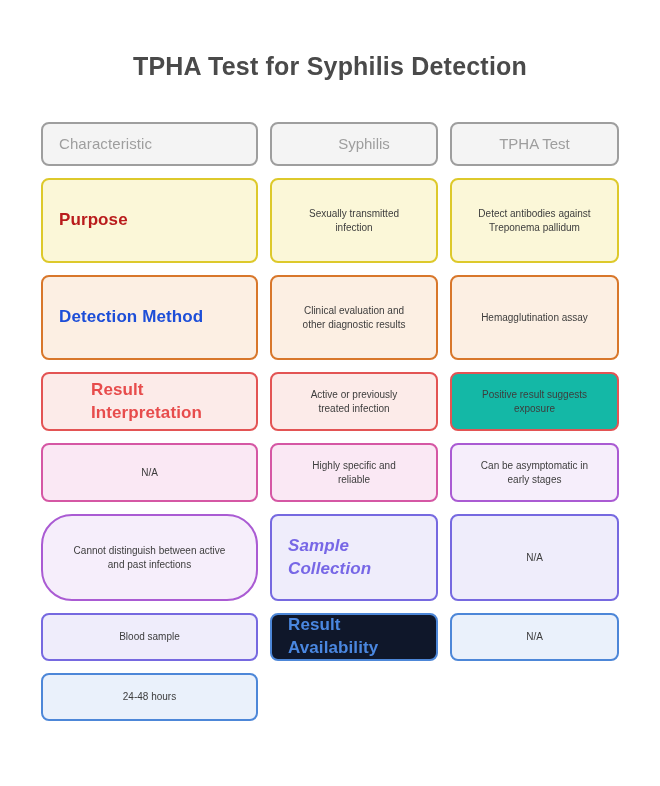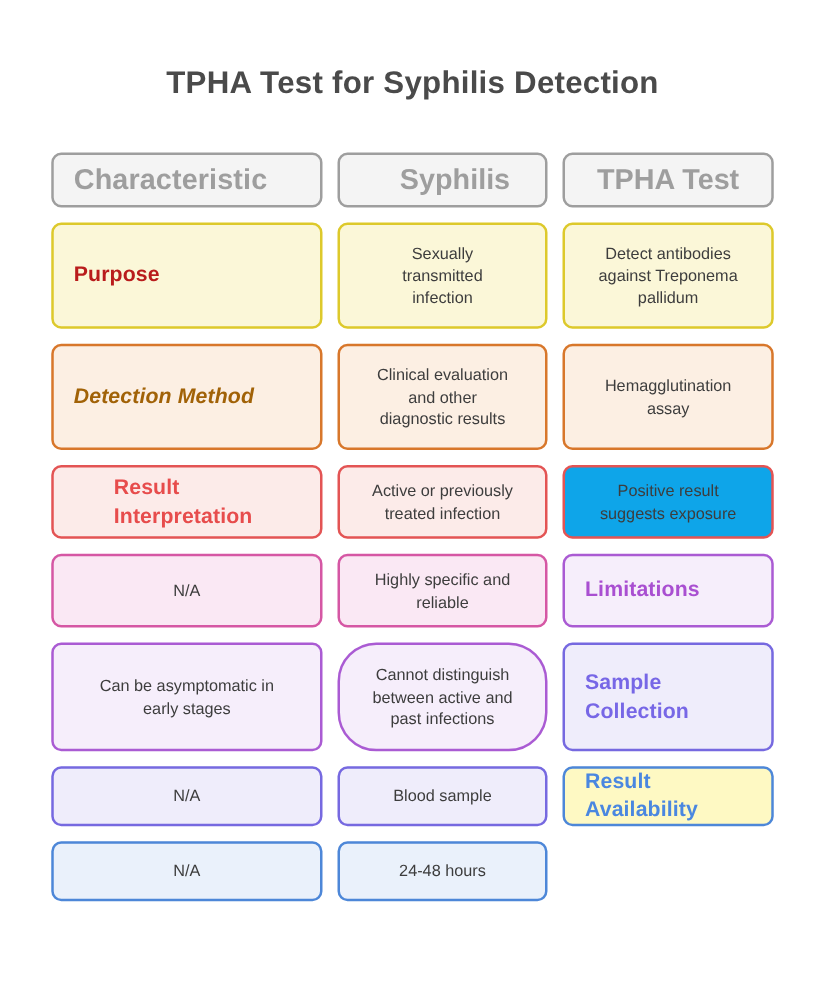--- a/index.html
+++ b/index.html
@@ -30,71 +30,70 @@
   }
   .cell {
     box-sizing:border-box;
     border:2px solid #cccccc;
     border-radius:8px;
     background:#ffffff;
     display:flex;
     align-items:center;
     justify-content:center;
     text-align:center;
-    font-size:13px;
+    font-size:10px;
     line-height:1.35;
     padding:2px 24px;
   }
   .cell.label {
     justify-content:flex-start;
     text-align:left;
     font-size:17px;
     font-weight:bold;
     padding:2px 8px 2px 16px;
     letter-spacing:0.1px;
   }
   .cell.header-cell {
-    font-size:23px;
-    font-weight:bold;
+    font-size:15px;
+    font-weight:normal;
   }
 </style>
 </head>
 <body>
 
 <div class="canvas">
 
   <h1 class="title" style="color: rgb(74, 74, 74);">TPHA Test for Syphilis Detection</h1>
 
   <div class="grid" style="color: rgb(61, 61, 61);">
 
     <div class="cell label header-cell" style="color: rgb(158, 158, 158); border-color: rgb(158, 158, 158); background-color: rgb(244, 244, 244);">Characteristic</div>
     <div class="cell header-cell" style="color: rgb(158, 158, 158); border-color: rgb(158, 158, 158); background-color: rgb(244, 244, 244); padding-left: 44px;">Syphilis</div>
     <div class="cell header-cell" style="color: rgb(158, 158, 158); border-color: rgb(158, 158, 158); background-color: rgb(244, 244, 244);">TPHA Test</div>
 
     <div class="cell label" style="color: #b91c1c; border-color: rgb(221, 201, 43); background-color: rgb(251, 247, 216);">Purpose</div>
     <div class="cell" style="border-color: rgb(221, 201, 43); background-color: rgb(251, 247, 216);">Sexually transmitted infection</div>
     <div class="cell" style="border-color: rgb(221, 201, 43); background-color: rgb(251, 247, 216);">Detect antibodies against Treponema pallidum</div>
 
-    <div class="cell label" style="color: #a16207; border-color: rgb(216, 119, 43); background-color: rgb(252, 239, 227); font-style: italic;">Detection Method</div>
+    <div class="cell label" style="color: #1d4ed8; border-color: rgb(216, 119, 43); background-color: rgb(252, 239, 227);">Detection Method</div>
     <div class="cell" style="border-color: rgb(216, 119, 43); background-color: rgb(252, 239, 227);">Clinical evaluation and other diagnostic results</div>
     <div class="cell" style="border-color: rgb(216, 119, 43); background-color: rgb(252, 239, 227);">Hemagglutination assay</div>
 
     <div class="cell label" style="color: rgb(231, 76, 76); border-color: rgb(227, 84, 84); background-color: rgb(252, 235, 233); padding-left: 48px;">Result Interpretation</div>
     <div class="cell" style="border-color: rgb(227, 84, 84); background-color: rgb(252, 235, 233);">Active or previously treated infection</div>
-    <div class="cell" style="border-color: rgb(227, 84, 84); background-color: #0ea5e9;">Positive result suggests exposure</div>
+    <div class="cell" style="border-color: rgb(227, 84, 84); background-color: #14b8a6;">Positive result suggests exposure</div>
 
     <div class="cell" style="border-color: rgb(213, 87, 164); background-color: rgb(250, 232, 244);">N/A</div>
     <div class="cell" style="border-color: rgb(213, 87, 164); background-color: rgb(250, 232, 244);">Highly specific and reliable</div>
 
-    <div class="cell label" style="color: rgb(169, 79, 209); border-color: rgb(170, 91, 211); background-color: rgb(246, 238, 251);">Limitations</div>
     <div class="cell" style="border-color: rgb(170, 91, 211); background-color: rgb(246, 238, 251);">Can be asymptomatic in early stages</div>
     <div class="cell" style="border-color: rgb(170, 91, 211); background-color: rgb(246, 238, 251); border-radius: 31px;">Cannot distinguish between active and past infections</div>
 
-    <div class="cell label" style="color: rgb(119, 103, 230); border-color: rgb(118, 105, 224); background-color: rgb(239, 237, 251);">Sample Collection</div>
+    <div class="cell label" style="color: rgb(119, 103, 230); border-color: rgb(118, 105, 224); background-color: rgb(239, 237, 251); font-style: italic;">Sample Collection</div>
     <div class="cell" style="border-color: rgb(118, 105, 224); background-color: rgb(239, 237, 251);">N/A</div>
     <div class="cell" style="border-color: rgb(118, 105, 224); background-color: rgb(239, 237, 251);">Blood sample</div>
 
-    <div class="cell label" style="color: rgb(74, 135, 224); border-color: rgb(77, 135, 216); background-color: #fef9c3;">Result Availability</div>
+    <div class="cell label" style="color: rgb(74, 135, 224); border-color: rgb(77, 135, 216); background-color: #0f172a;">Result Availability</div>
     <div class="cell" style="border-color: rgb(77, 135, 216); background-color: rgb(234, 241, 251);">N/A</div>
     <div class="cell" style="border-color: rgb(77, 135, 216); background-color: rgb(234, 241, 251);">24-48 hours</div>
 
   </div>
 </div>
 
 </body></html>

